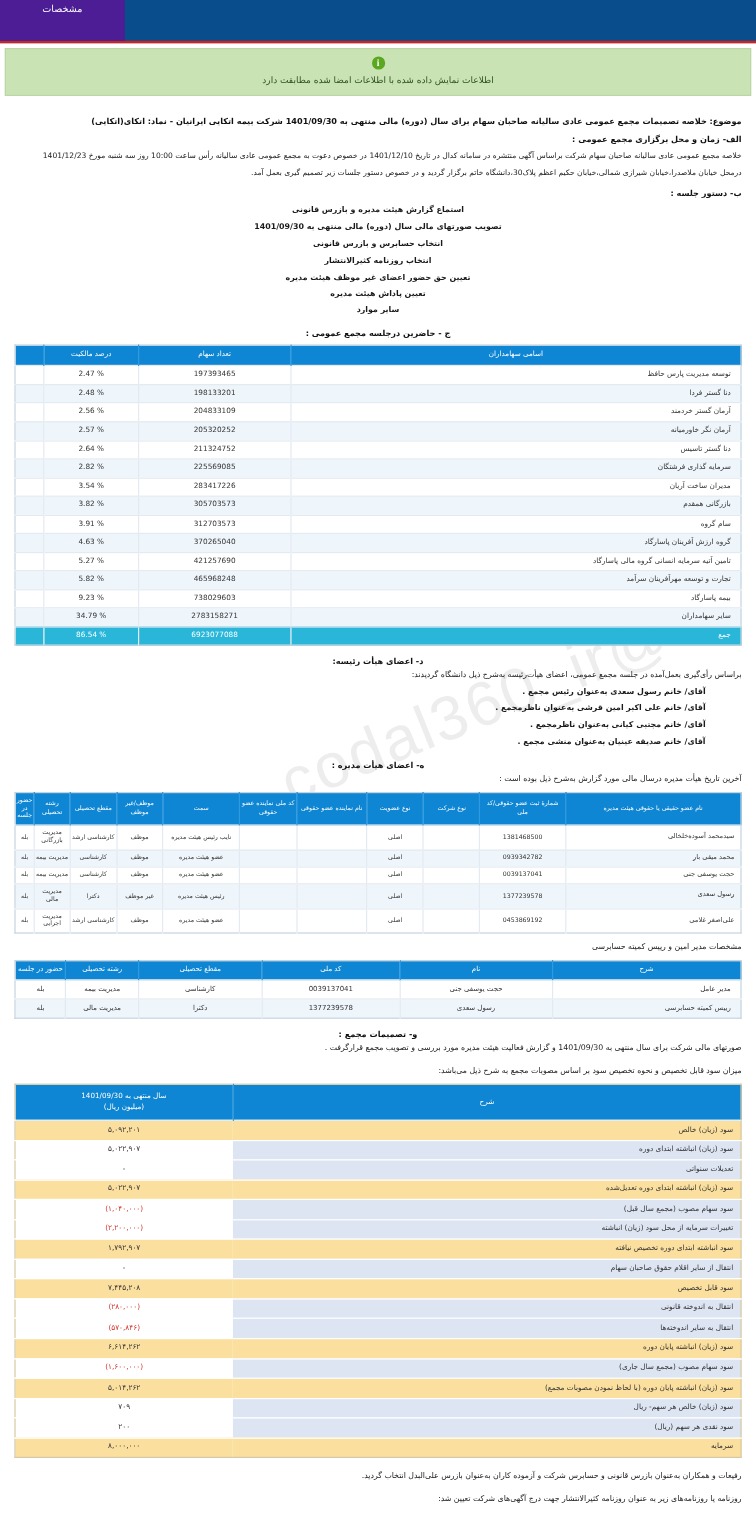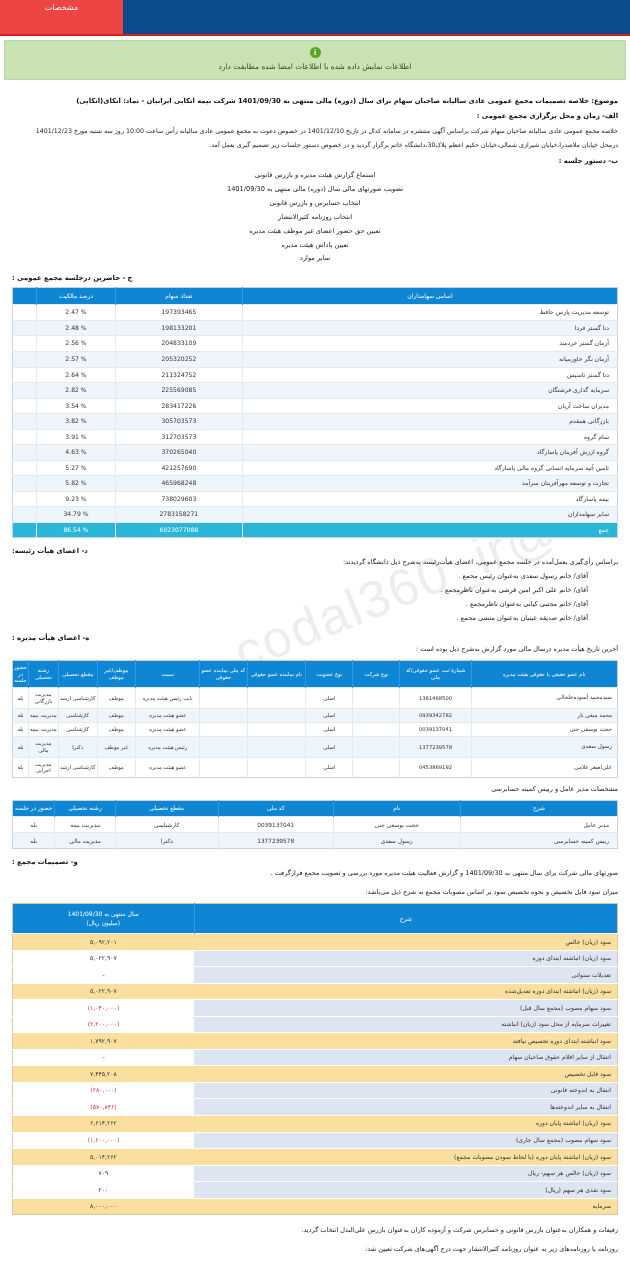--- a/index.html
+++ b/index.html
@@ -16,22 +16,22 @@
   .topbar {
     height: 36px;
     background: #0a4d8c;
     display: flex;
     justify-content: flex-end;
     align-items: stretch;
     border-bottom: 2px solid #d0211c;
     position: relative;
   }
   .tab-active {
-    width: 123px;
-    background: #ef4444;
+    width: 104px;
+    background: #4c1d95;
     color: #ffffff;
     font-size: 8px;
     display: flex;
     align-items: flex-start;
     justify-content: center;
     padding-top: 3px;
     letter-spacing: .2px;
     text-align: right;
   }
 
@@ -54,24 +54,24 @@
     color: #fff;
     font-size: 8px;
     line-height: 11px;
     font-weight: bold;
     font-family: "Liberation Serif", serif;
   }
 
   
   .page { padding: 10px 12px 20px 12px; position: relative; z-index: 2; }
 
-  .line { font-size: 6.6px; line-height: 1.8; color: #1a1a1a; text-align: right; margin: 0 0 2px 0; }
+  .line { font-size: 6.6px; line-height: 1.8; color: #1a1a1a; text-align: right; margin: 0 0 2px 0; font-weight: bold; }
   .line.center { text-align: center; }
   .hdr-line { font-size: 6.8px; font-weight: bold; color: #111; text-align: right; margin: 7px 0 5px 0; }
-  .sec-title { font-size: 6.8px; font-weight: bold; color: #111; text-align: left; margin: 9px 0 2px 0; }
+  .sec-title { font-size: 6.8px; font-weight: bold; color: #111; text-align: center; margin: 9px 0 2px 0; }
   .sub-line { font-size: 6.5px; color: #1a1a1a; text-align: right; margin: 0 0 3px 0; line-height: 1.7; }
   .indent { padding-right: 30px; }
   .para { font-size: 6.3px; color: #1a1a1a; text-align: justify; line-height: 1.85; margin: 2px 0; }
 
   
   table { border-collapse: collapse; width: 100%; font-size: 6.2px; }
   .tbl { margin: 5px 0 6px 0; border: 1px solid #c6d4e0; }
   .tbl th {
     background: #0f86d3;
     color: #ffffff;
@@ -398,21 +398,21 @@
         <td></td>
         <td>عضو هیئت مدیره</td>
         <td>موظف</td>
         <td>کارشناسی ارشد</td>
         <td>مدیریت اجرایی</td>
         <td>بله</td>
       </tr>
     </tbody>
   </table>
 
-  <div class="sub-line">مشخصات مدیر عامل و رییس کمیته حسابرسی</div>
+  <div class="sub-line">مشخصات مدیر امین و رییس کمیته حسابرسی</div>
   <table class="tbl t-ceo">
     <colgroup>
         <col class="e0">
         <col class="e1">
         <col class="e2">
         <col class="e3">
         <col class="e4">
         <col class="e5">
       </colgroup>
     <thead>

